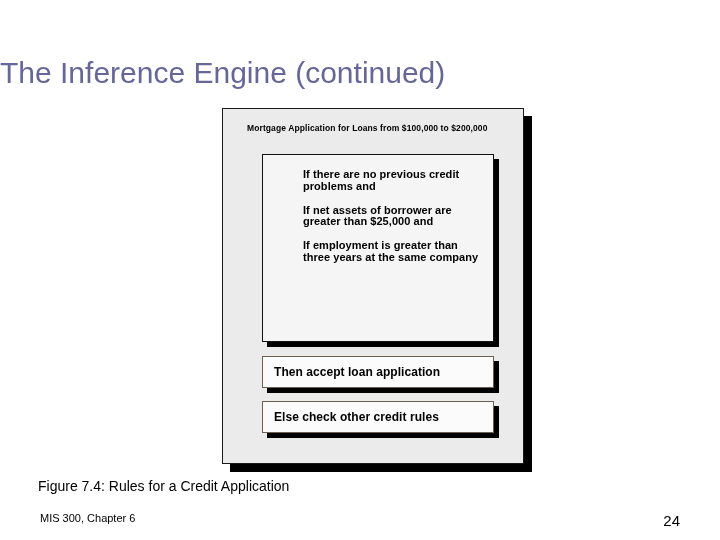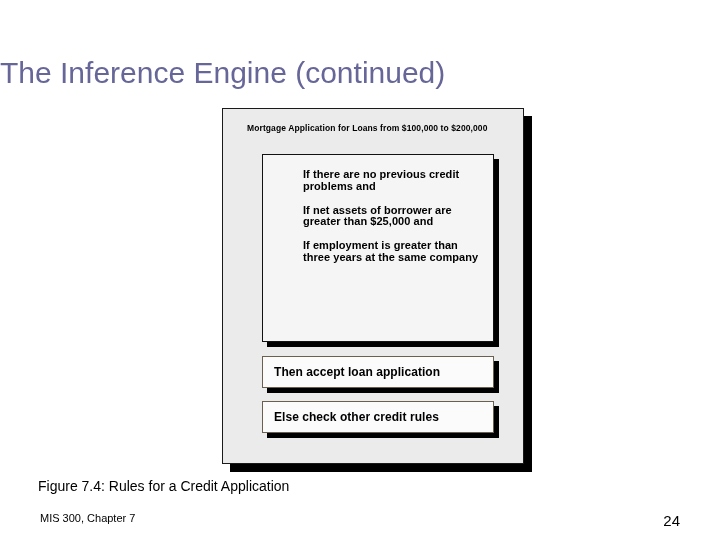--- a/index.html
+++ b/index.html
@@ -205,15 +205,15 @@
       <div class="action-box">
         <span class="action-label">Else check other credit rules</span>
       </div>
     </div>
 
   </div>
 </div>
 
 <div class="figure-caption">Figure 7.4: Rules for a Credit Application</div>
 
-<div class="footer-left">MIS 300, Chapter 7</div>
+<div class="footer-left">MIS 300, Chapter 6</div>
 
 <div class="footer-page">24</div>
 
 </body></html>

